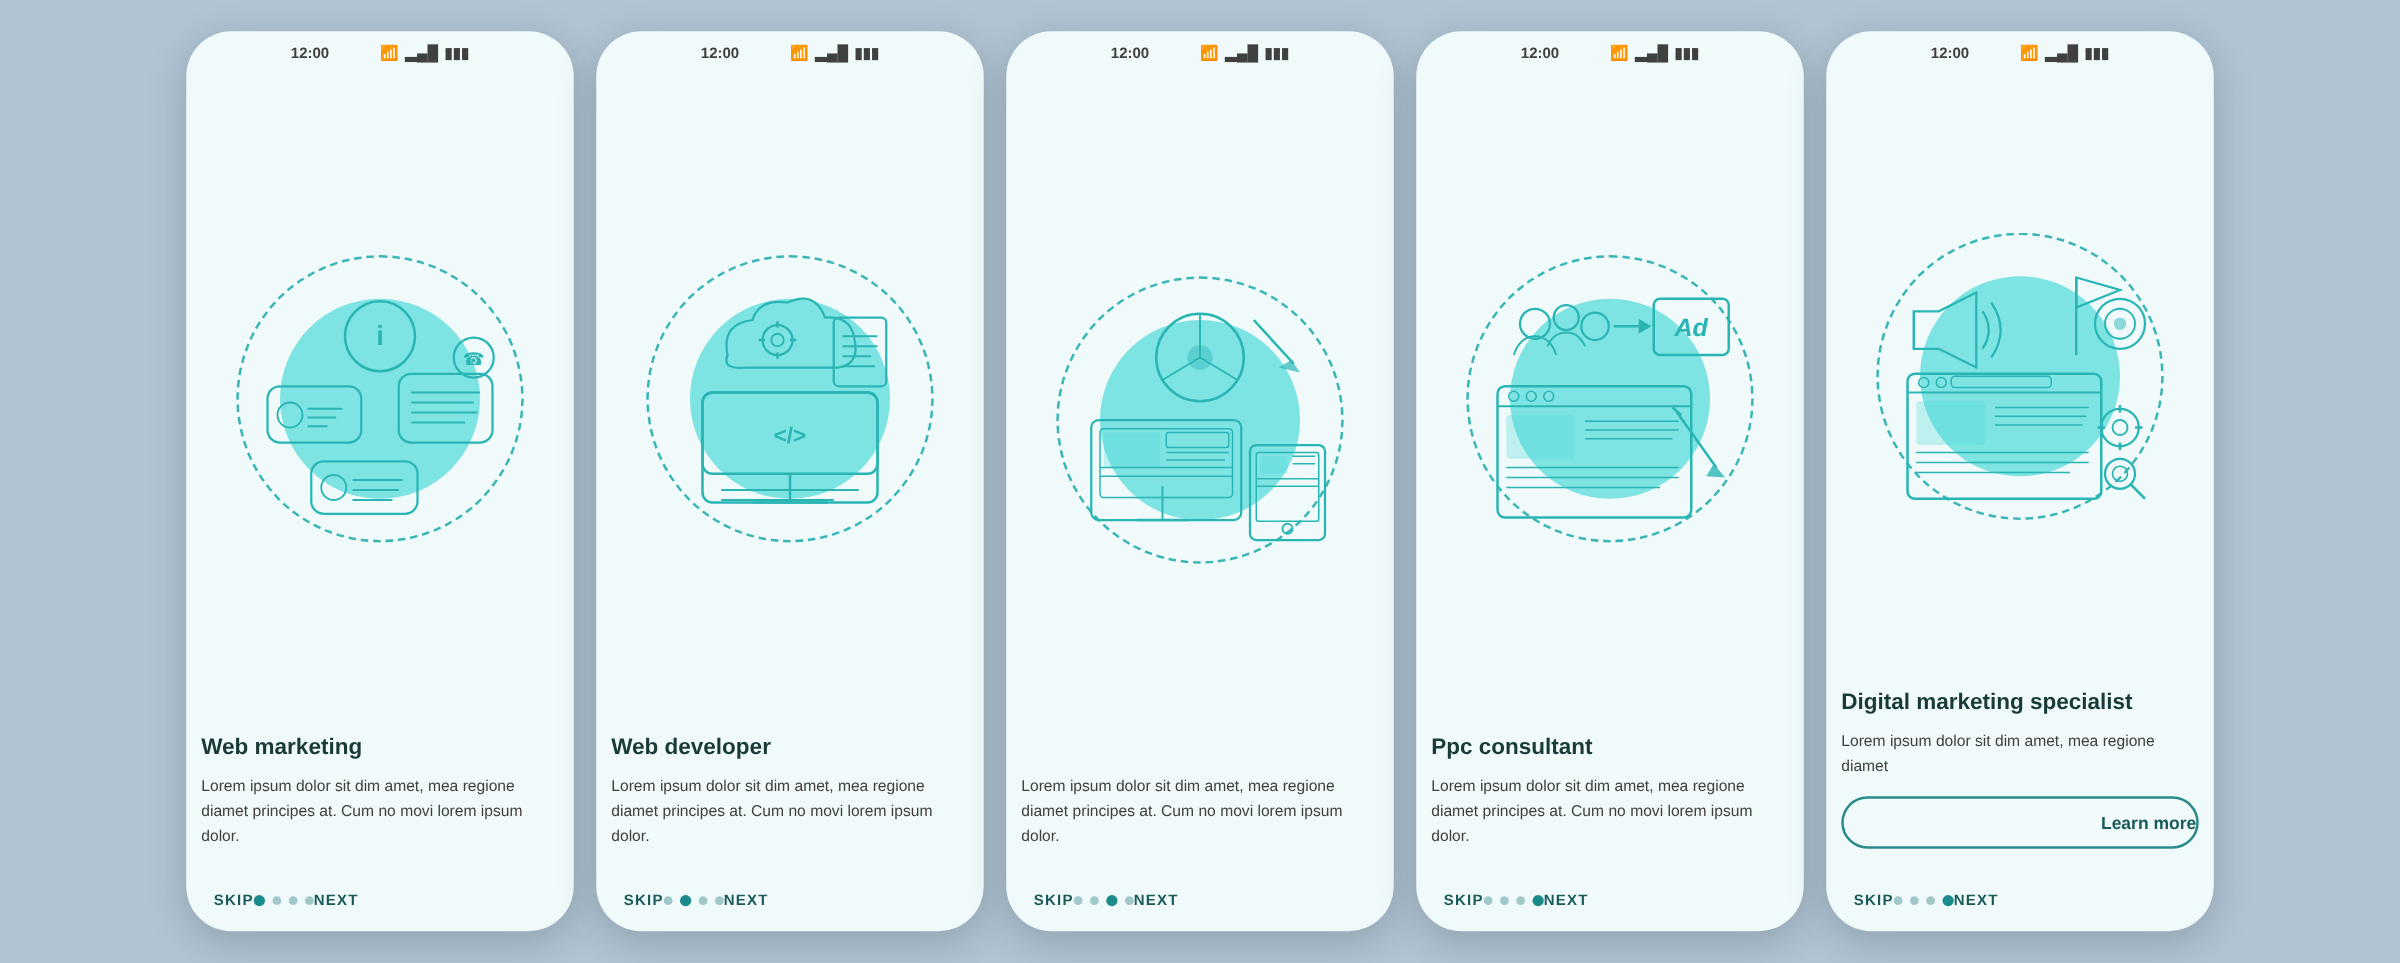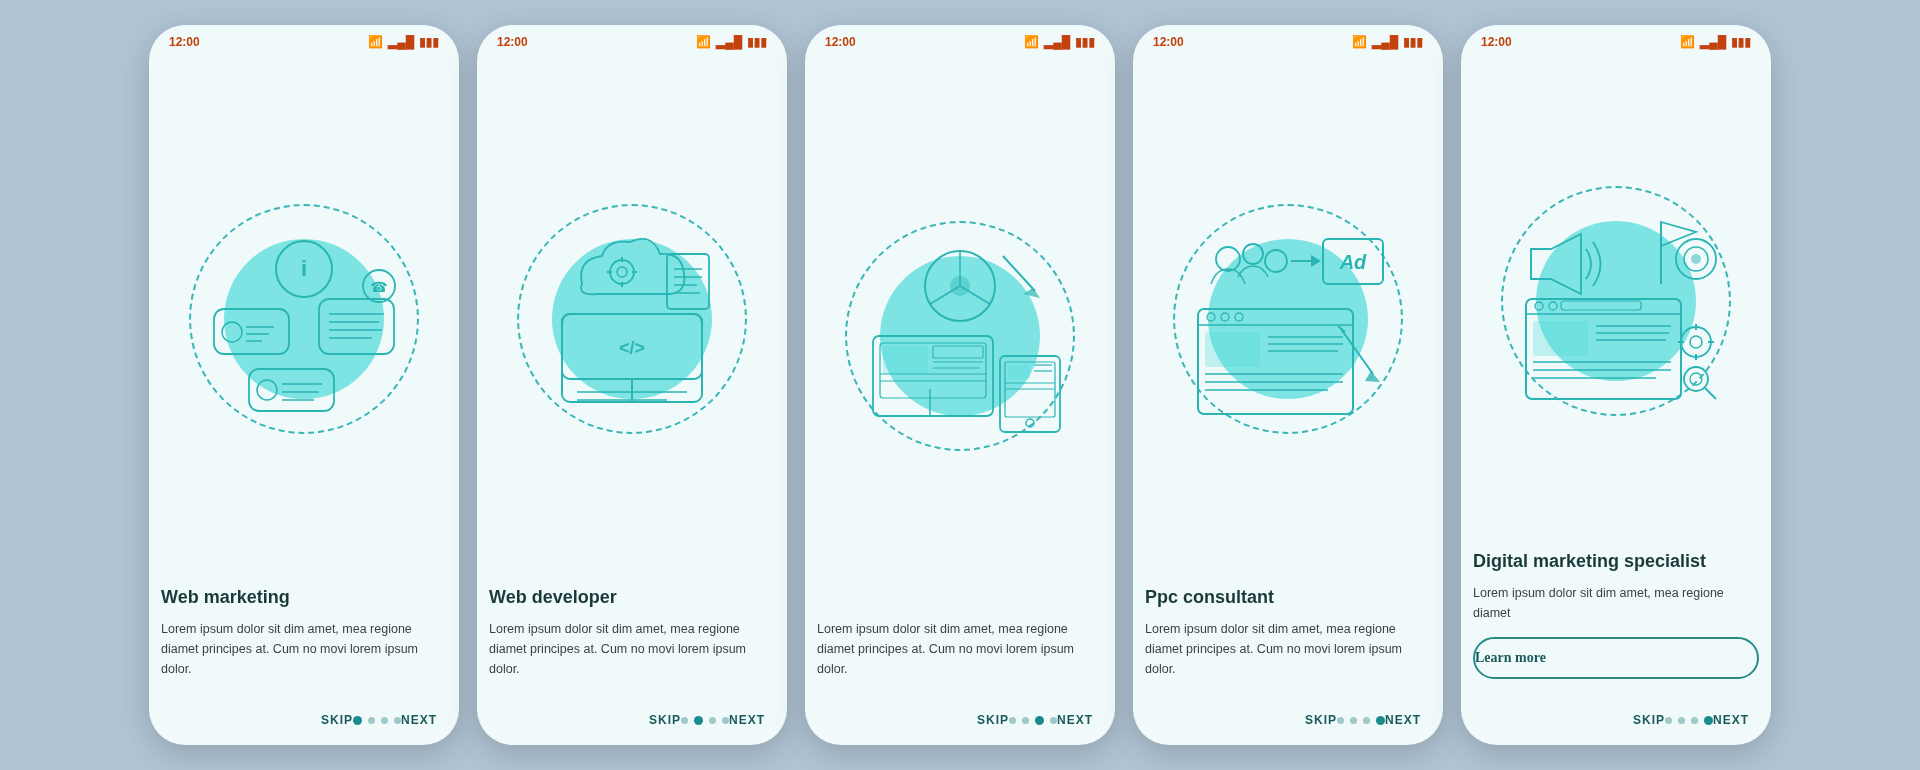--- a/index.html
+++ b/index.html
@@ -29,26 +29,26 @@
       border-radius: 36px;
       box-shadow: 0 8px 32px rgba(0,0,0,0.18);
       display: flex;
       flex-direction: column;
       overflow: hidden;
       position: relative;
     }
 
     .phone-status-bar {
       display: flex;
-      justify-content: space-between;
+      justify-content: center;
       align-items: center;
       padding: 10px 20px 4px;
       font-size: 12px;
       font-weight: 600;
-      color: #c2410c;
+      color: #404040;
       gap: 41px;
     }
 
     .status-icons {
       display: flex;
       gap: 5px;
       align-items: center;
     }
 
     .phone-illustration {
@@ -101,29 +101,28 @@
     .learn-more-btn {
       display: block;
       width: 100%;
       padding: 11px 0;
       border: 2px solid #2a8a8a;
       border-radius: 30px;
       background: transparent;
       color: #1a5a5a;
       font-size: 14px;
       font-weight: 600;
-      text-align: left;
+      text-align: right;
       cursor: pointer;
       margin-bottom: 14px;
-      font-family: Liberation Serif, serif;
     }
 
     .phone-nav {
       display: flex;
-      justify-content: flex-end;
+      justify-content: flex-start;
       align-items: center;
       padding: 8px 22px 18px;
     }
 
     .nav-skip, .nav-next {
       font-size: 12px;
       font-weight: 700;
       color: #1a5a5a;
       letter-spacing: 1px;
       cursor: pointer;

